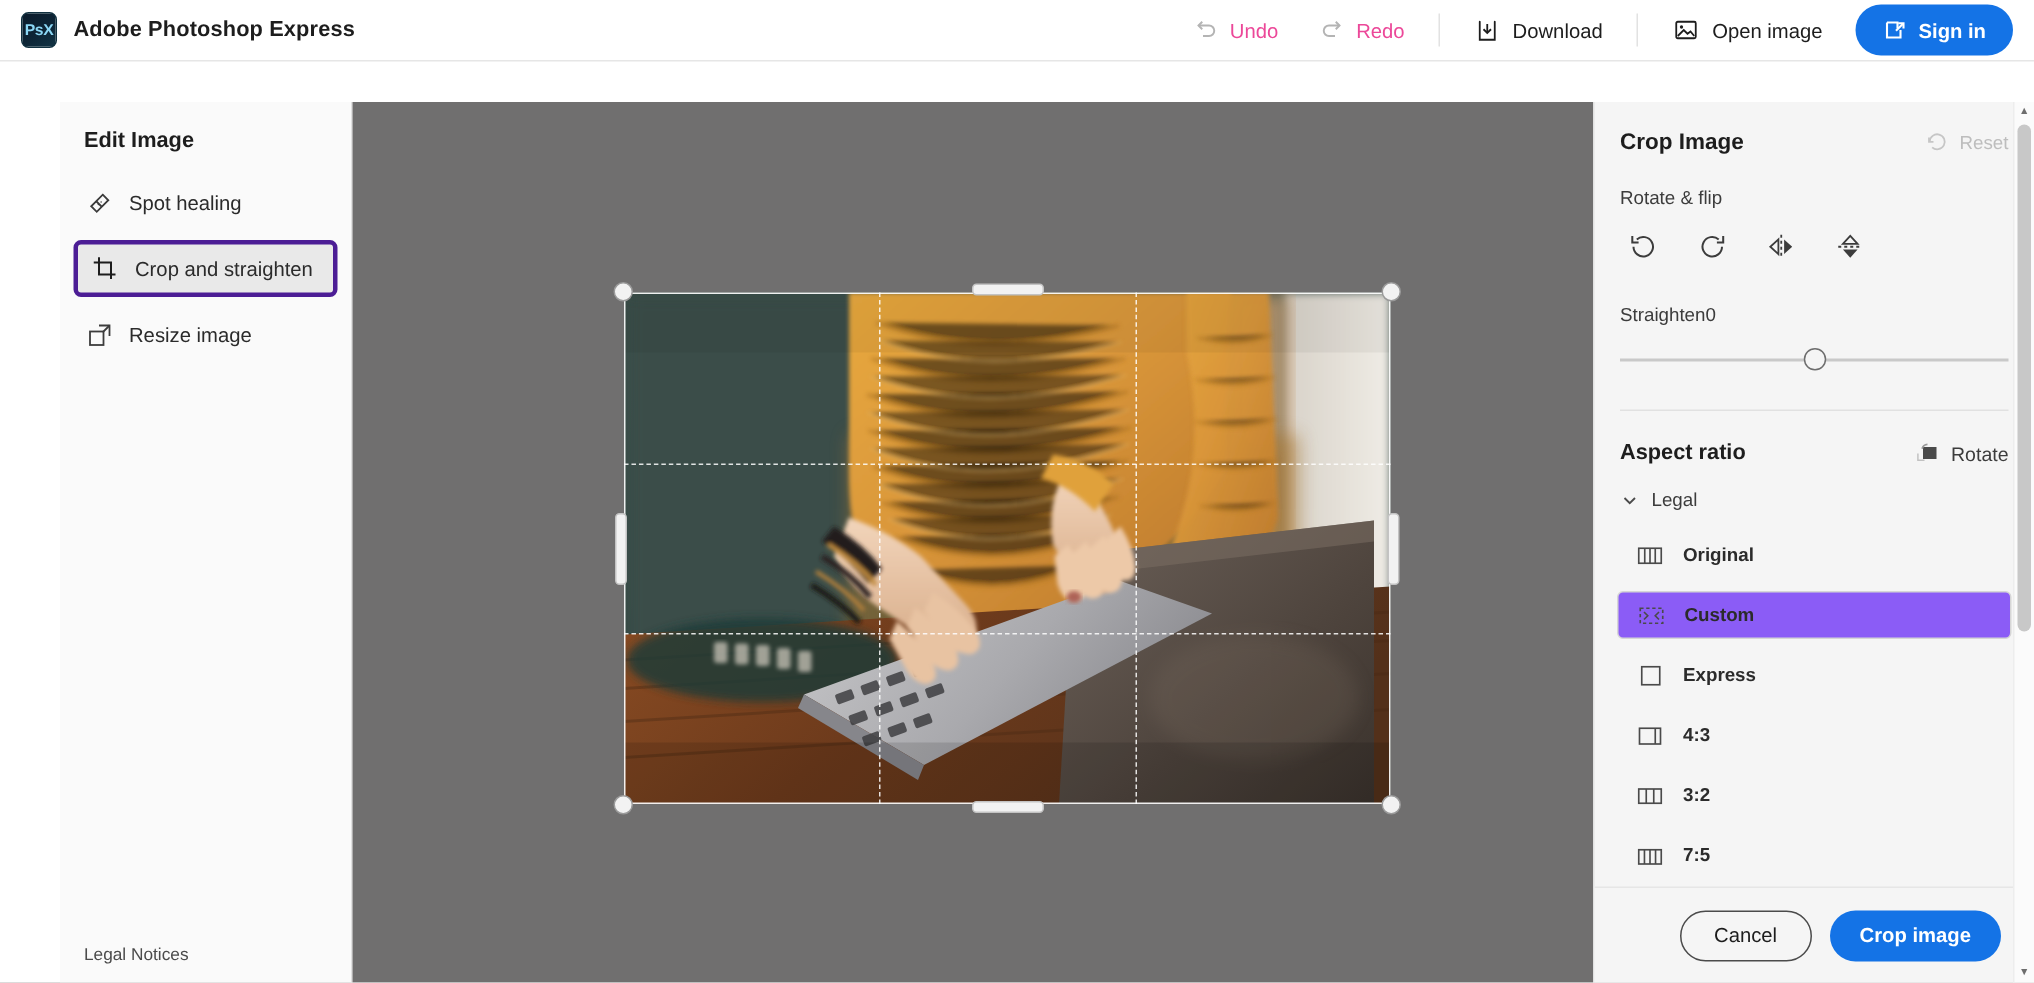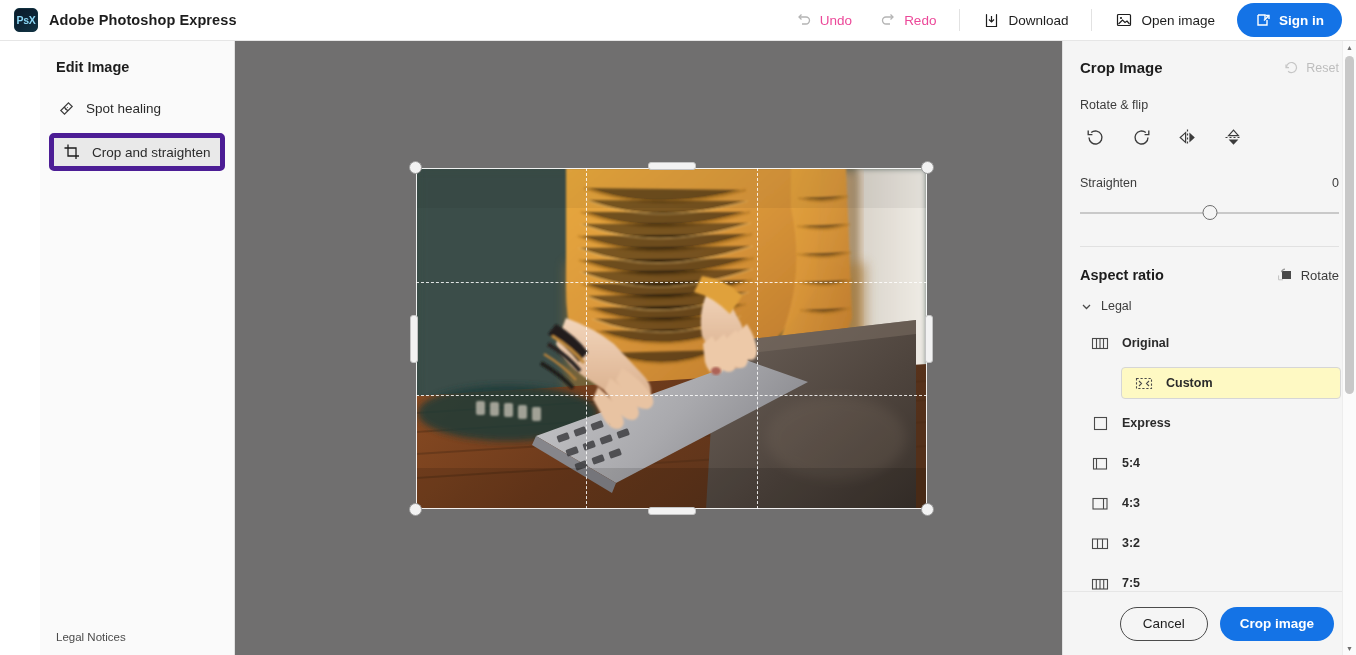--- a/index.html
+++ b/index.html
@@ -1,21 +1,21 @@
 <!DOCTYPE html>
 <html><head>
 <meta charset="utf-8">
 <style>
   * { box-sizing: border-box; margin: 0; padding: 0; }
   html, body {
     width: 1356px; height: 655px;
     font-family: "Liberation Sans", sans-serif;
     background: #ffffff; overflow: hidden;
   }
-  .app { position: relative; width: 1356px; height: 655px; display: flex; flex-direction: column; }
+  .app { position: relative; width: 1356px; height: 655px; display: flex; flex-direction: column; gap: 27px; }
 
   
   .topbar {
     height: 41px; min-height: 41px; background: #fff;
     display: flex; align-items: center; border-bottom: 1px solid #e6e6e6;
     position: relative; z-index: 30;
   }
   .brand { display: flex; align-items: center; padding-left: 14px; gap: 11px; }
   .brand-logo {
     width: 24px; height: 24px; border-radius: 5px;
@@ -54,21 +54,21 @@
     width: 195px; min-width: 195px; background: #fafafa;
     border-right: 1px solid #e1e1e1; display: flex; flex-direction: column;
     padding-top: 18px; position: relative; margin-left: 40px;
   }
   .sb-title { font-size: 14.5px; font-weight: bold; color: #1d1d1d; padding: 0 16px 14px 16px; }
   .sb-item {
     display: flex; align-items: center; gap: 11px;
     height: 38px; margin: 0 9px 6px 9px; padding: 0 9px;
     border-radius: 5px; font-size: 13.5px; color: #2b2b2b; cursor: pointer;
   }
-  .sb-item.active { background: #e9e9e9; border: 5px solid #4c1d95; }
+  .sb-item.active { background: #e9e9e9; border: 3px solid #4c1d95; }
   .sb-legal {
     margin-top: auto; padding: 0 0 12px 16px;
     font-size: 11.5px; color: #4b4b4b; cursor: pointer;
   }
 
   
   .canvas {
     flex: 1; background: #706f6f; position: relative; overflow: hidden;
   }
   .crop-wrap {
@@ -99,21 +99,21 @@
   }
   .rp-scroll { flex: 1; overflow: hidden; position: relative; }
   .rp-sec { padding: 18px 17px 0 17px; }
   .rp-head { display: flex; align-items: center; justify-content: space-between; }
   .rp-title { font-size: 15px; font-weight: bold; color: #1d1d1d; }
   .rp-reset { display: flex; align-items: center; gap: 7px; font-size: 12.5px; color: #bdbdbd; cursor: default; }
   .rp-label { font-size: 12.5px; color: #3c3c3c; margin-top: 22px; }
   .rotflip { display: flex; gap: 20px; margin-top: 12px; padding-left: 2px; }
   .rf-btn { width: 26px; height: 26px; display: flex; align-items: center; justify-content: center; cursor: pointer; }
 
-  .straighten-row { display: flex; align-items: center; justify-content: space-between; margin-top: 26px; }
+  .straighten-row { display: flex; align-items: center; margin-top: 26px; }
   .straighten-val { font-size: 12.5px; color: #3c3c3c; }
   .slider { position: relative; margin-top: 12px; height: 22px; cursor: pointer; }
   .slider .track { position: absolute; left: 0; right: 0; top: 10px; height: 1.5px; background: #c9c9c9; }
   .slider .thumb {
     position: absolute; left: 50%; top: 3px; transform: translateX(-50%);
     width: 15px; height: 15px; border-radius: 50%;
     background: #f5f5f5; border: 1.6px solid #6e6e6e;
   }
   .divider { height: 1px; background: #e1e1e1; margin-top: 22px; }
 
@@ -121,21 +121,21 @@
   .ar-rotate { display: flex; align-items: center; gap: 8px; font-size: 13px; color: #3c3c3c; cursor: pointer; }
   .group-row { display: flex; align-items: center; gap: 8px; padding: 16px 17px 0 17px; cursor: pointer; }
   .group-name { font-size: 12.5px; color: #3c3c3c; }
   .ar-list { padding: 6px 15px 0 15px; }
   .ar-item {
     display: flex; align-items: center; gap: 13px; height: 32px;
     padding: 0 13px; border-radius: 4px; font-size: 12.5px; color: #2b2b2b; cursor: pointer;
     margin-top: 8px;
     font-weight: bold;
   }
-  .ar-item.selected { background: #fef9c3; border: 1px solid #d6d6d6; margin-left: 43px; }
+  .ar-item.selected { background: #8b5cf6; border: 1px solid #d6d6d6; }
 
   .rp-footer {
     height: 64px; min-height: 64px; background: #f5f5f5;
     border-top: 1px solid #e6e6e6;
     display: flex; align-items: center; justify-content: flex-end;
     gap: 12px; padding-right: 22px;
   }
   .btn-cancel {
     height: 34px; padding: 0 22px; border-radius: 17px;
     background: transparent; border: 1.5px solid #4b4b4b; color: #1d1d1d;
@@ -251,20 +251,30 @@
       <div class="sb-item active">
         <span class="ic">
           <svg width="18" height="18" viewBox="0 0 18 18" fill="none" stroke="#1d1d1d" stroke-width="1.3">
             <path d="M5 1.5v11.5h11"></path>
               <path d="M1.5 5H13v11"></path>
           </svg>
         </span>
         <span>Crop and straighten</span>
       </div>
 
+      <div class="sb-item">
+        <span class="ic">
+          <svg width="17" height="17" viewBox="0 0 17 17" fill="none" stroke="#3c3c3c" stroke-width="1.2">
+            <rect x="2" y="6" width="9" height="9"></rect>
+            <path d="M8 2h7v7"></path>
+              <path d="M10.5 6.5 15 2"></path>
+          </svg>
+        </span>
+        <span>Resize image</span>
+      </div>
 
       <div class="sb-legal">Legal Notices</div>
     </div>
 
     <div class="canvas">
       <div class="crop-wrap">
 
         <div class="photo">
           <svg viewBox="0 0 511 341" preserveAspectRatio="none">
             <defs>
@@ -548,29 +558,20 @@
 
           <div class="ar-item">
             <span class="ic">
               <svg width="18" height="15" viewBox="0 0 18 15" fill="none" stroke="#4a4a4a" stroke-width="1.1">
                 <rect x="3.5" y="1.5" width="12" height="12"></rect>
               </svg>
             </span>
             <span>Express</span>
           </div>
 
-          <div class="ar-item">
-            <span class="ic">
-              <svg width="18" height="15" viewBox="0 0 18 15" fill="none" stroke="#4a4a4a" stroke-width="1.1">
-                <rect x="2.5" y="2.5" width="13" height="10.5"></rect>
-                <path d="M5.5 2.5v10.5"></path>
-              </svg>
-            </span>
-            <span>5:4</span>
-          </div>
 
           <div class="ar-item">
             <span class="ic">
               <svg width="18" height="15" viewBox="0 0 18 15" fill="none" stroke="#4a4a4a" stroke-width="1.1">
                 <rect x="2" y="2.5" width="14" height="10.5"></rect>
                 <path d="M12.5 2.5v10.5"></path>
               </svg>
             </span>
             <span>4:3</span>
           </div>

